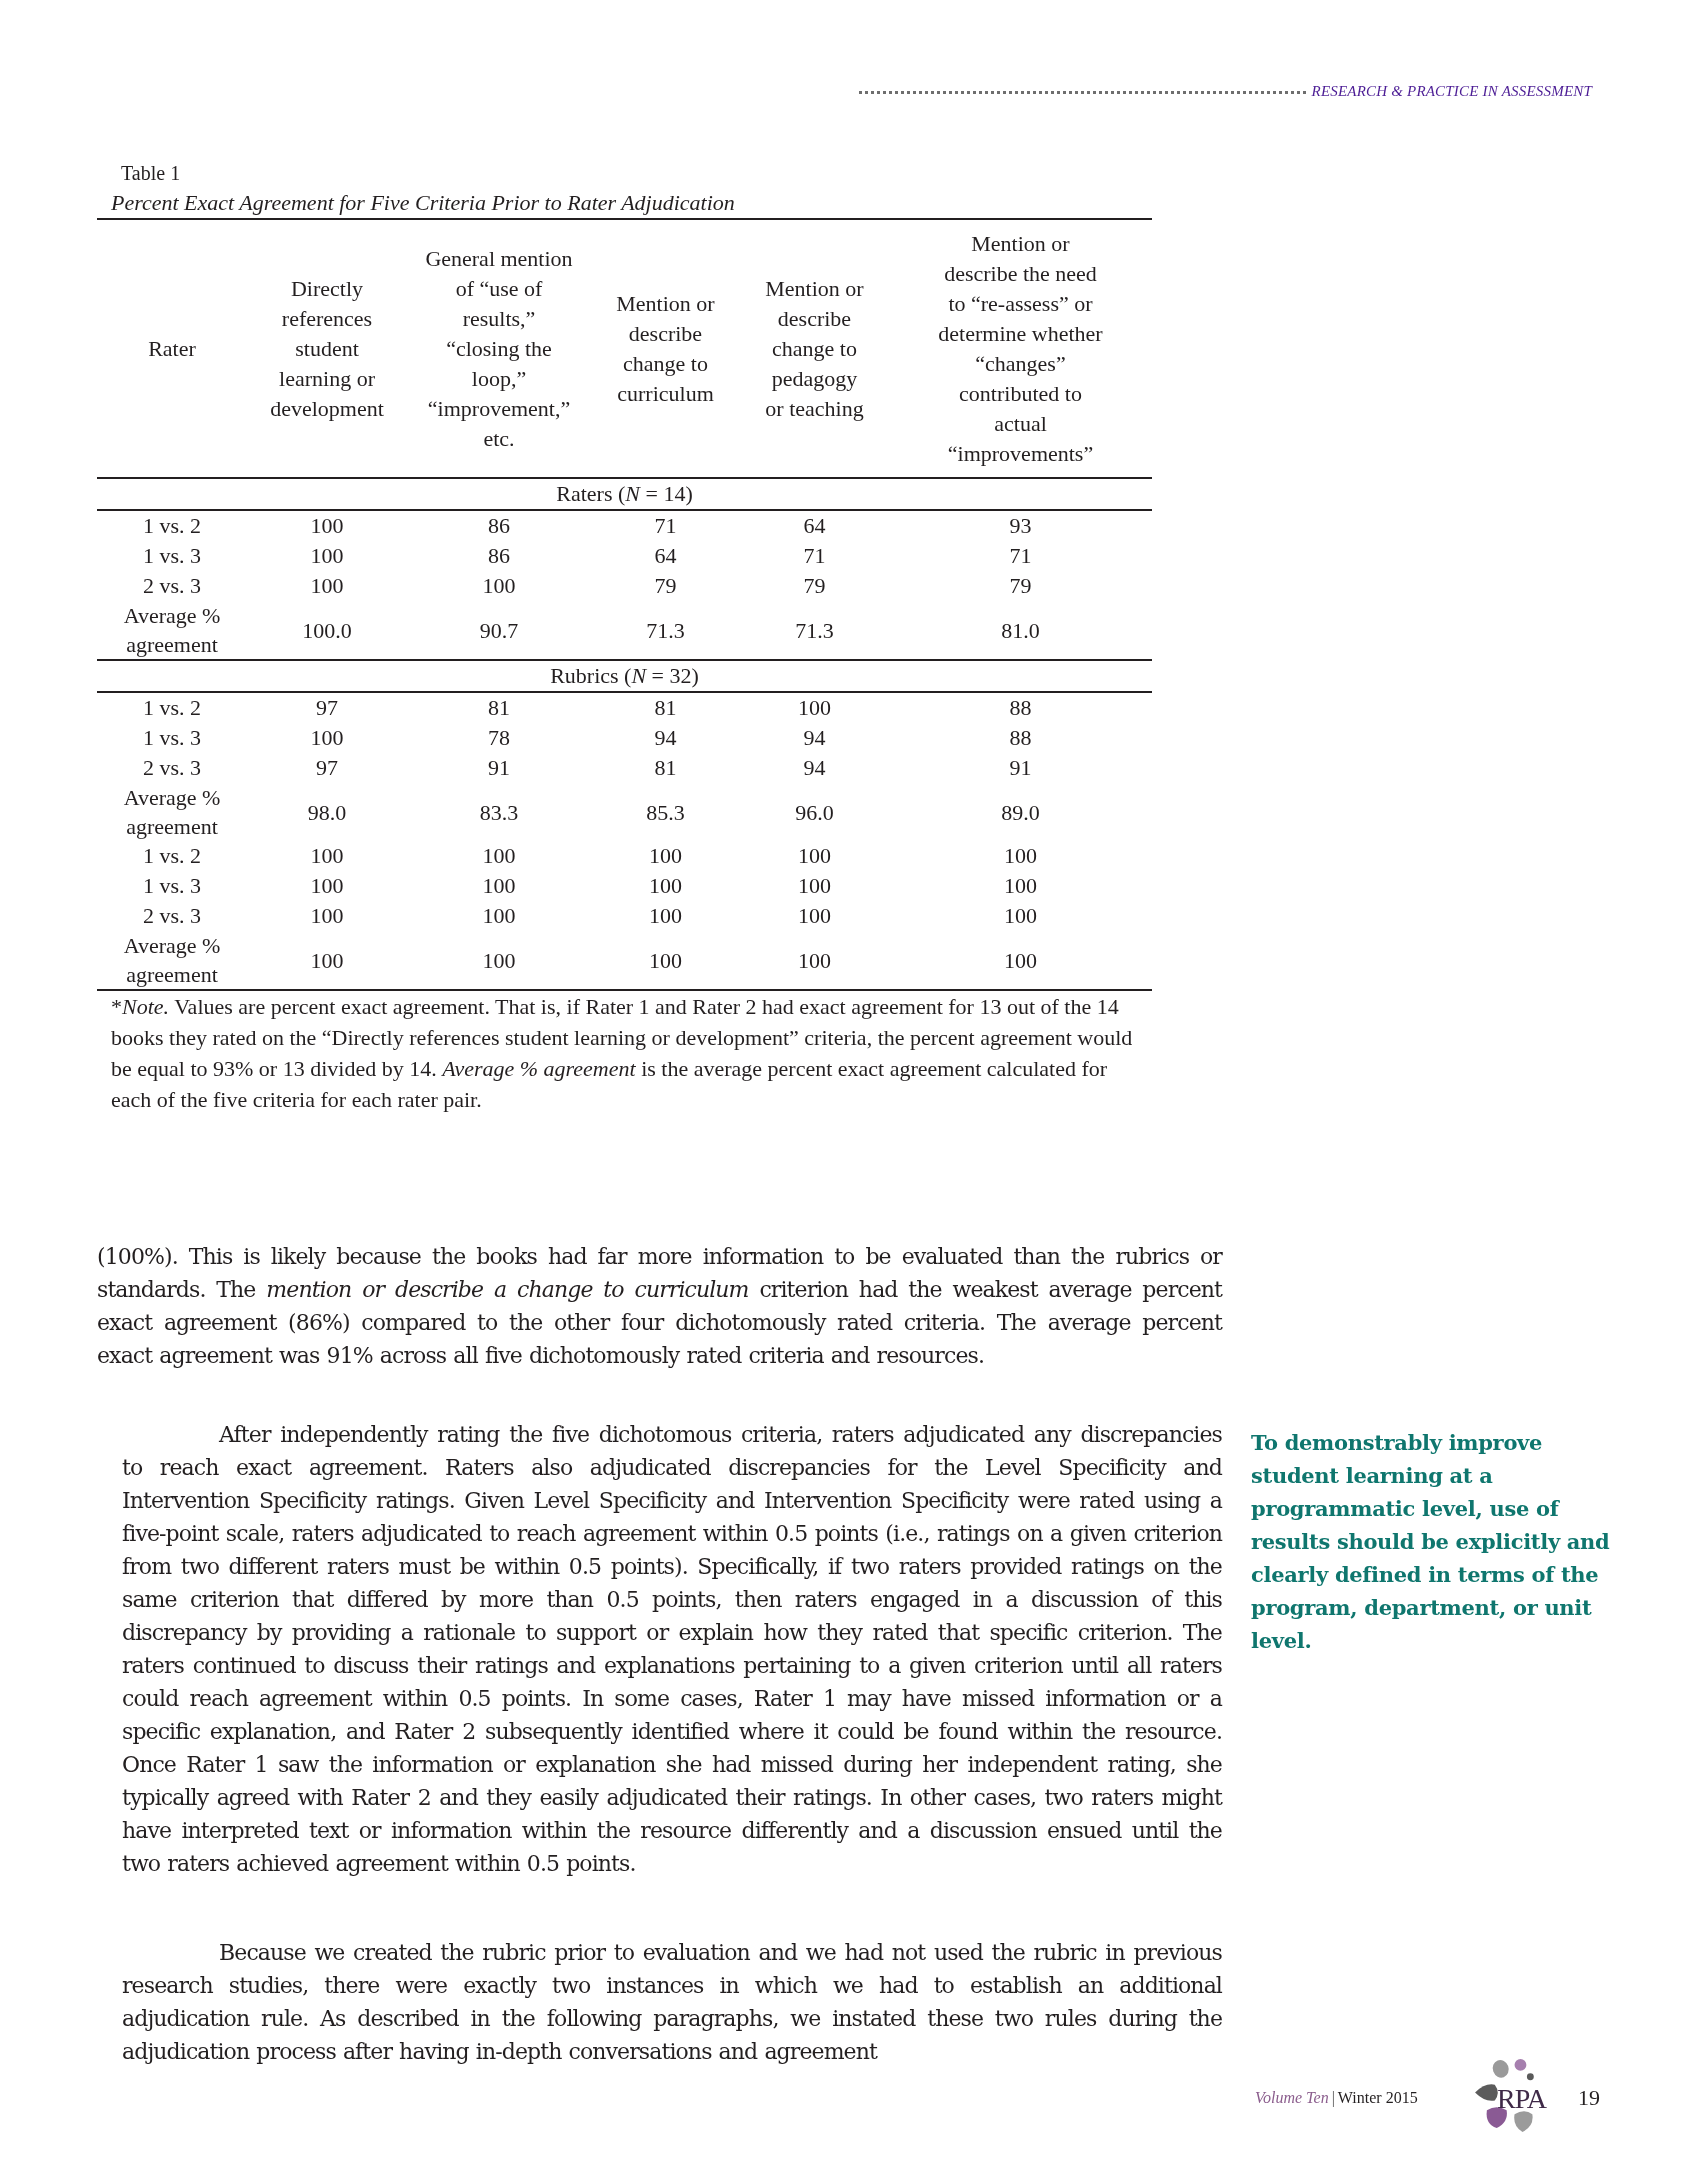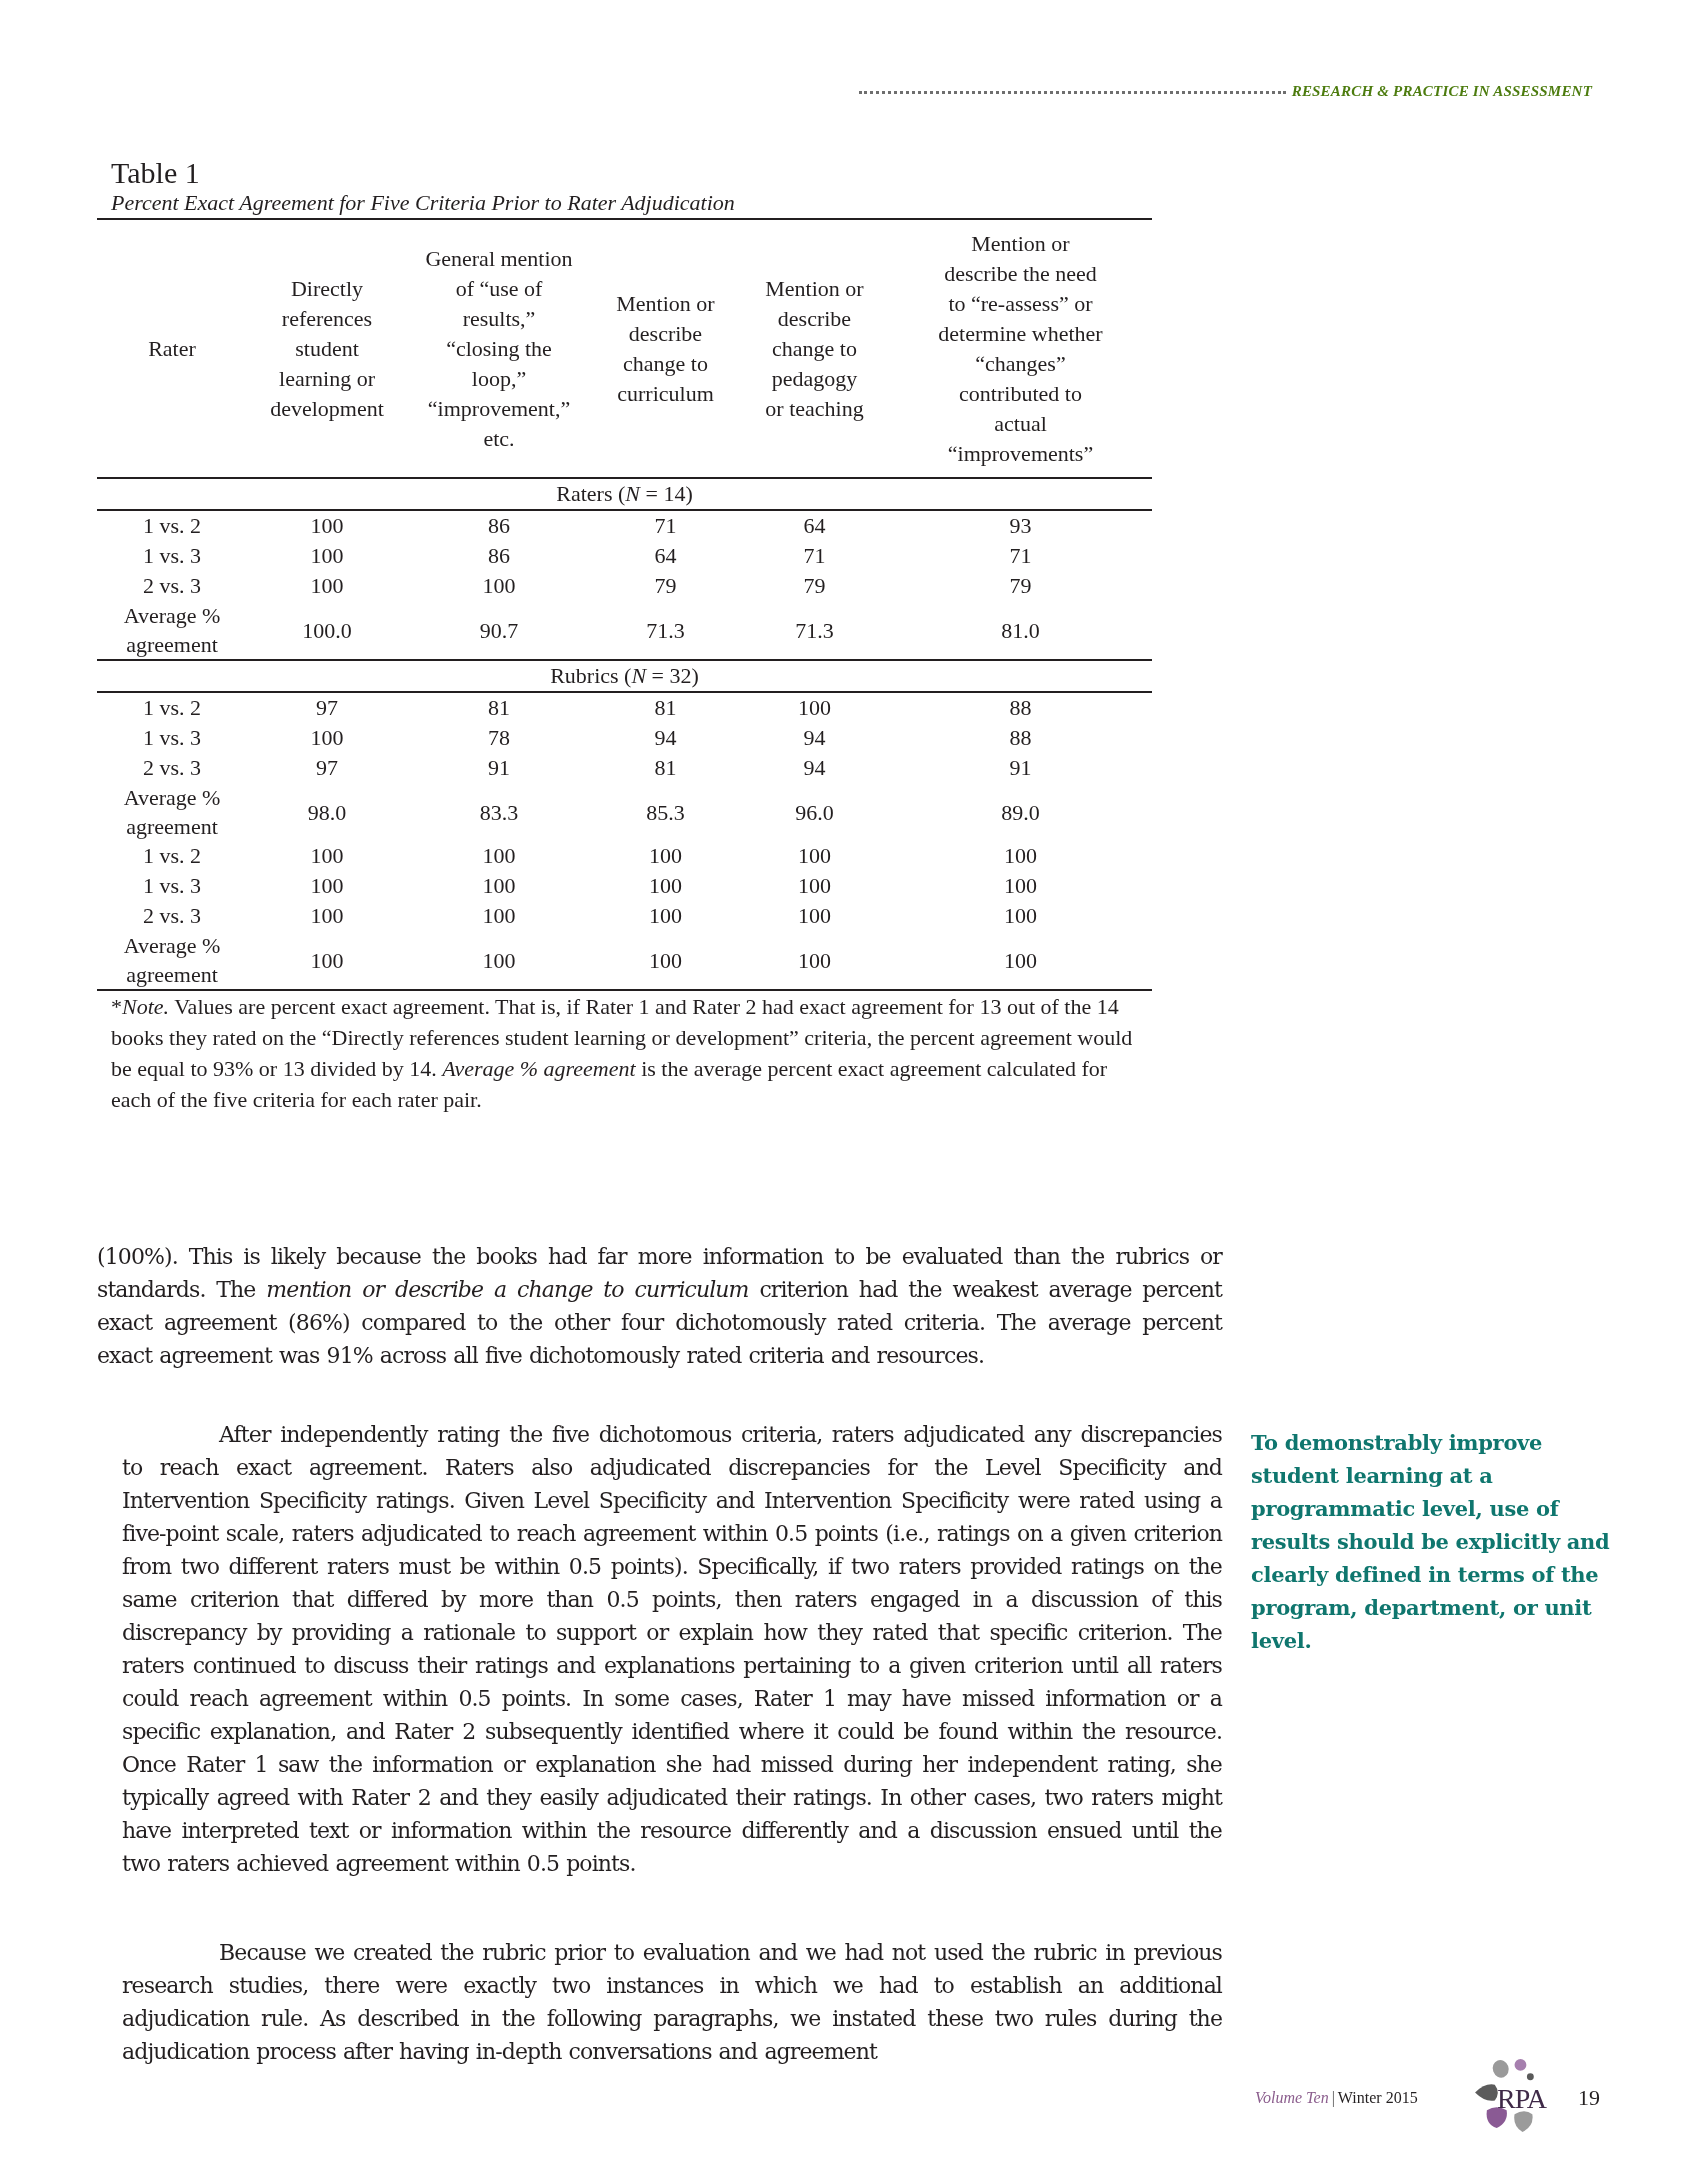--- a/index.html
+++ b/index.html
@@ -10,25 +10,25 @@
     
     .running-header {
       position: absolute; top: 81px; left: 859px; width: 733px; height: 20px;
       display: flex; align-items: center; justify-content: flex-end;
     }
     .running-header .dots {
       flex: 1; height: 0; border-top: 3px dotted #555; margin-right: 6px; margin-top: 2px;
       opacity: 0.85;
     }
     .running-header .title {
-      font-style: italic; font-size: 15px; letter-spacing: 0.2px; color: #4d7c0f; white-space: nowrap; font-weight: bold;
+      font-style: italic; font-size: 15px; letter-spacing: 0.2px; color: #4c1d95; white-space: nowrap;
     }
     
     .table-block { position: absolute; left: 97px; top: 158px; width: 1055px; }
-    .table-label { font-size: 30px; line-height: 30px; margin-left: 14px; }
+    .table-label { font-size: 20px; line-height: 30px; margin-left: 24px; }
     .table-caption { font-size: 22px; line-height: 30px; font-style: italic; margin-left: 14px; }
     table.data {
       width: 1055px; border-collapse: collapse; font-size: 22px; line-height: 30px;
       border-top: 2px solid #231f20;
     }
     table.data th { font-weight: normal; vertical-align: middle; text-align: center; padding: 0; }
     table.data thead tr { height: 259px; }
     table.data td { text-align: center; padding: 0; height: 30px; vertical-align: middle; }
     table.data tr.group td {
       border-top: 2px solid #231f20; border-bottom: 2px solid #231f20; height: 30px;

